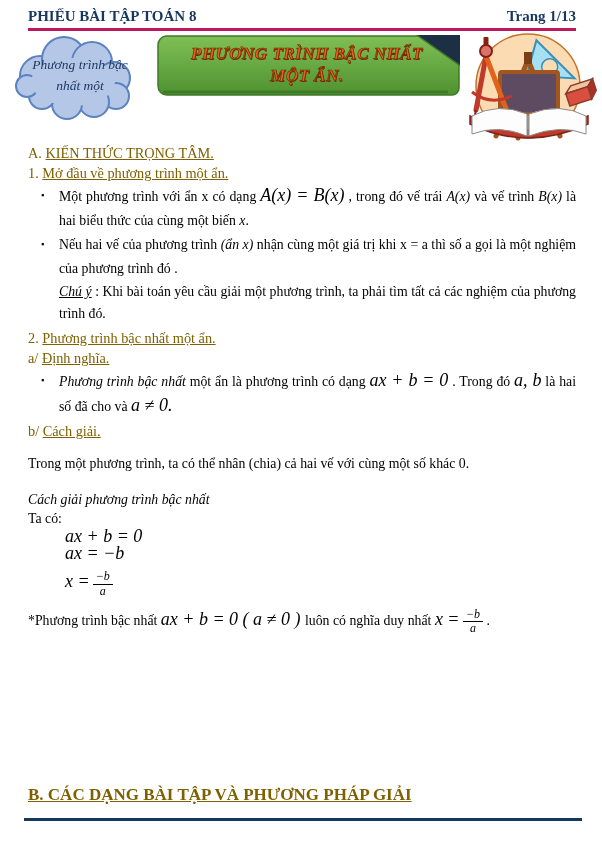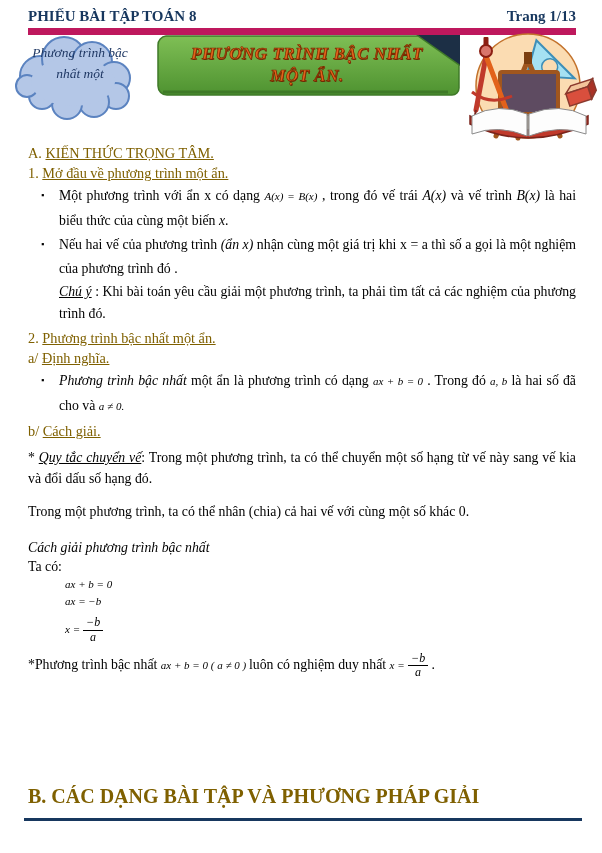--- a/index.html
+++ b/index.html
@@ -6,27 +6,27 @@
   body{
     width:602px;height:853px;position:relative;background:#ffffff;
     font-family:"Liberation Serif","DejaVu Serif",serif;color:#000;
     overflow:hidden;
   }
   
   .page-header{
     position:absolute;left:28px;right:26px;top:8px;
     display:flex;justify-content:space-between;align-items:flex-end;
     color:#17375E;font-weight:bold;font-size:15px;
-    border-bottom:7px solid #be185d;padding-bottom:3px;
+    border-bottom:3px solid #be185d;padding-bottom:3px;
   }
   
   .cloud{position:absolute;left:14px;top:36px;width:124px;height:84px;}
   .cloud svg{position:absolute;left:0;top:0;}
   .cloud .cloud-text{
-    position:absolute;left:16px;right:8px;top:6px;height:66px;overflow:hidden;
+    position:absolute;left:16px;right:8px;top:18px;height:66px;overflow:hidden;
     font-style:italic;font-size:13.5px;line-height:21px;text-align:center;
     color:#1F3864;
   }
   
   .banner{position:absolute;left:154px;top:32px;width:310px;height:70px;}
   .banner svg{position:absolute;left:0;top:0;}
   .banner .banner-text{
     position:absolute;left:22px;right:26px;top:11px;text-align:center;
     font-weight:bold;font-style:italic;font-size:17px;line-height:22px;
     letter-spacing:0.5px;color:#E2621B;
@@ -38,35 +38,35 @@
   
   .content{position:absolute;left:28px;right:26px;top:144px;font-size:13.8px;}
   .h-gold{color:#7F6000;font-weight:normal;font-size:14.3px;line-height:19px;margin:0 0 1px 0;}
   .h-gold .u{text-decoration:underline;}
   .bullet{position:relative;padding-left:31px;line-height:23.5px;text-align:justify;margin:0 0 1px 0;}
   .bullet .mark{position:absolute;left:13px;top:0;font-size:9px;}
   .note{padding-left:31px;line-height:22px;text-align:justify;margin:0;}
   .i{font-style:italic;}
   .u{text-decoration:underline;}
   .iu{font-style:italic;text-decoration:underline;}
-  .m{font-style:italic;font-size:11px;}
+  .m{font-style:italic;font-size:18px;}
   .mt4{margin-top:4px;}
   .rule{line-height:21px;text-align:justify;margin:6px 0;}
   .plain{line-height:21px;margin:12px 0 9px;}
   .method-title{font-weight:normal;font-style:italic;line-height:19px;margin:16px 0 0;}
   .taco{line-height:19px;margin:0;}
   .mathblock{margin-left:37px;font-size:12px;}
   .mathline{line-height:17px;margin:0;}
   .fracline{margin-top:3px;line-height:32px;}
   .frac{display:inline-block;vertical-align:middle;text-align:center;font-style:italic;font-size:12px;line-height:1.15;}
   .frac .num{display:block;border-bottom:1px solid #000;padding:0 3px;}
   .frac .den{display:block;}
   .conclusion{margin-top:5px;line-height:30px;}
   
-  .section-b{position:absolute;left:28px;top:785px;color:#7F6000;font-weight:bold;font-size:20px;}
+  .section-b{position:absolute;left:28px;top:785px;color:#7F6000;font-weight:bold;font-size:17px;text-decoration:underline;}
   .footer-rule{position:absolute;left:24px;right:20px;top:818px;height:3px;background:#17375E;}
 </style>
 </head>
 <body>
 
 <div class="page">
 
   <div class="page-header">
     <span>PHIẾU BÀI TẬP TOÁN 8</span>
     <span>Trang 1/13</span>
@@ -153,34 +153,33 @@
     <p class="note"><span class="iu">Chú ý</span><span> : Khi bài toán yêu cầu giải một phương trình, ta phải tìm tất cả các nghiệm của phương trình đó.</span></p>
 
     <p class="h-gold mt4"><span>2. </span><span class="u">Phương trình bậc nhất một ẩn.</span></p>
 
     <p class="h-gold"><span>a/ </span><span class="u">Định nghĩa.</span></p>
 
     <p class="bullet"><span class="mark">▪</span><span class="i">Phương trình bậc nhất</span><span> một ẩn là phương trình có dạng </span><span class="m">ax + b = 0</span><span> . Trong đó </span><span class="m">a, b</span><span> là hai số đã cho và </span><span class="m">a ≠ 0.</span></p>
 
     <p class="h-gold mt4"><span>b/ </span><span class="u">Cách giải.</span></p>
 
-    <p class="rule"><span>* </span><span class="iu">Quy tắc chuyển vế</span><span>: Trong một phương trình, ta có thể chuyển  một số hạng từ vế này sang vế kia và đổi dấu số hạng đó.</span></p>
 
 
     <p class="plain">Trong một phương trình, ta có thể nhân (chia)  cả hai vế với cùng một số khác 0.</p>
 
     <p class="method-title">Cách giải phương trình bậc nhất</p>
     <p class="taco">Ta có:</p>
 
     <div class="mathblock">
       <p class="mathline m">ax + b = 0</p>
       <p class="mathline m">ax = −b</p>
       <p class="mathline fracline"><span class="m">x =</span> <span class="frac"><span class="num">−b</span><span class="den">a</span></span></p>
     </div>
 
-    <p class="conclusion"><span>*Phương trình bậc nhất </span><span class="m">ax + b = 0</span><span class="m"> ( a ≠ 0 ) </span><span>luôn có nghiệm duy nhất </span><span class="m">x =</span> <span class="frac"><span class="num">−b</span><span class="den">a</span></span><span> .</span></p>
+    <p class="conclusion"><span>*Phương trình bậc nhất </span><span class="m">ax + b = 0</span><span class="m"> ( a ≠ 0 ) </span><span>luôn có nghĩa duy nhất </span><span class="m">x =</span> <span class="frac"><span class="num">−b</span><span class="den">a</span></span><span> .</span></p>
 
   </div>
 
   <div class="section-b">B. CÁC DẠNG BÀI TẬP VÀ PHƯƠNG PHÁP GIẢI</div>
   <div class="footer-rule"></div>
 
 </div>
 
 </body></html>

